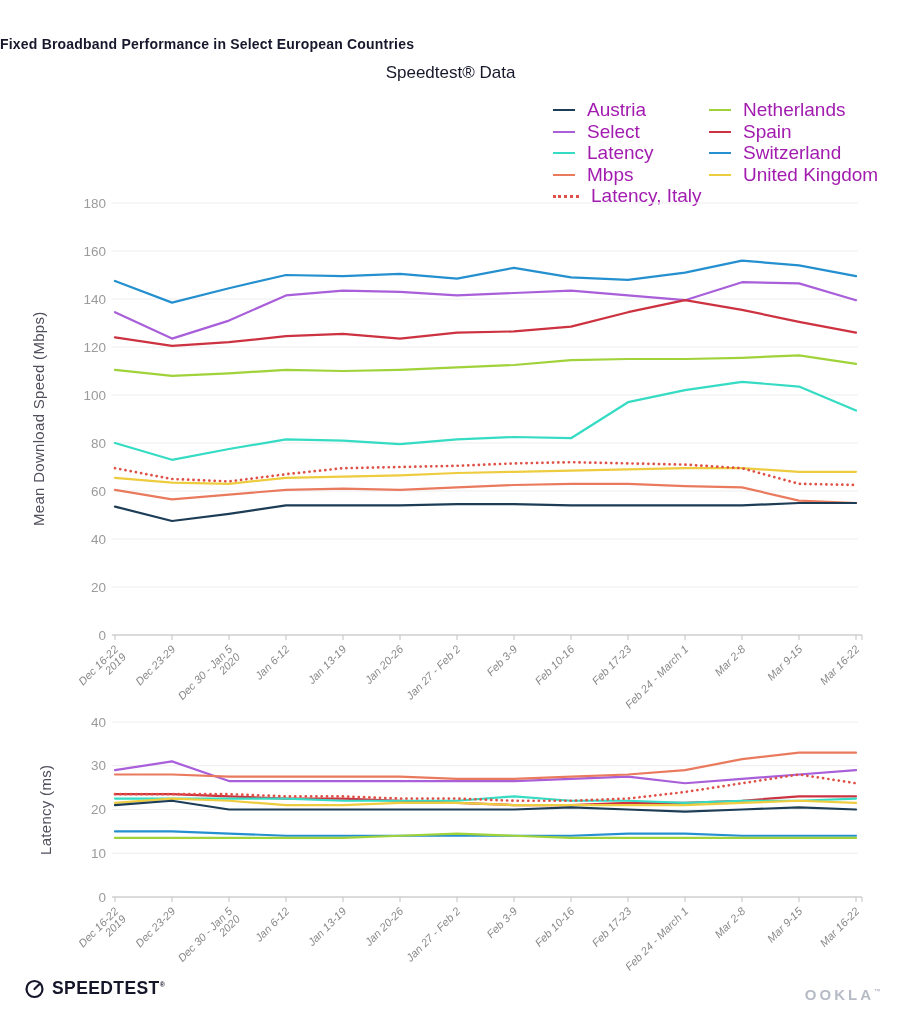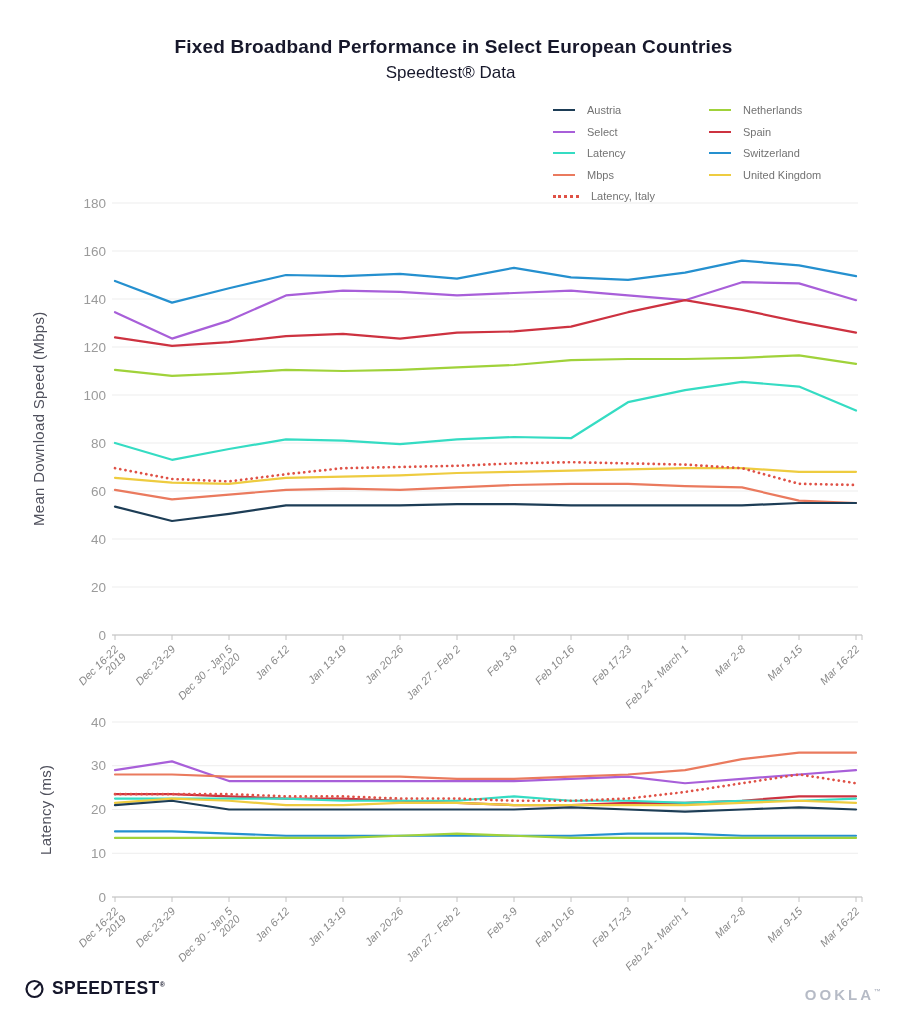--- a/index.html
+++ b/index.html
@@ -1,34 +1,34 @@
 <!DOCTYPE html>
 <html><head>
 <meta charset="utf-8">
 <style>
   html,body{margin:0;padding:0;background:#ffffff;}
   body{
     width:907px;height:1024px;position:relative;overflow:hidden;
     font-family:"Liberation Sans",sans-serif;
   }
   .page-title{
-    position:absolute;top:36px;left:0;width:907px;text-align:center;
-    font-size:19px;font-weight:bold;color:#17182b;letter-spacing:.2px;
+    position:absolute;top:36px;left:0;width:907px;text-align:left;
+    font-size:14px;font-weight:bold;color:#17182b;letter-spacing:.2px;
   }
   .page-subtitle{
     position:absolute;top:63px;left:0;width:901px;text-align:center;
     font-size:17px;font-weight:400;color:#17182b;
   }
   #legend{position:absolute;left:553px;top:103px;display:flex;gap:34px;}
   .legend-col{display:flex;flex-direction:column;}
   .legend-col:first-child{width:122px;}
   .legend-item{display:flex;align-items:center;gap:12px;height:14px;margin-bottom:7.6px;}
   .swatch{width:22px;height:0;border-top:2.5px solid #000;flex:0 0 auto;}
   .swatch.dotted{border-top-style:dotted;border-top-width:3px;width:26px;}
-  .legend-label{font-size:11px;color:#737373;white-space:nowrap;}
+  .legend-label{font-size:19px;color:#a21caf;white-space:nowrap;}
   .y-title{
     position:absolute;writing-mode:vertical-rl;transform:rotate(180deg);
     text-align:center;font-size:15px;color:#4f505c;letter-spacing:.3px;white-space:nowrap;
   }
   #ytitle-download{left:30px;top:203px;height:432px;}
   #ytitle-latency{left:37px;top:722px;height:175px;}
   #chart-svg{position:absolute;left:0;top:0;}
   #footer-left{position:absolute;left:24px;top:978px;display:flex;align-items:center;gap:7px;}
   #footer-left .brand{font-size:17.5px;font-weight:700;color:#15162a;letter-spacing:.4px;}
   .mark{font-size:7px;vertical-align:super;}

